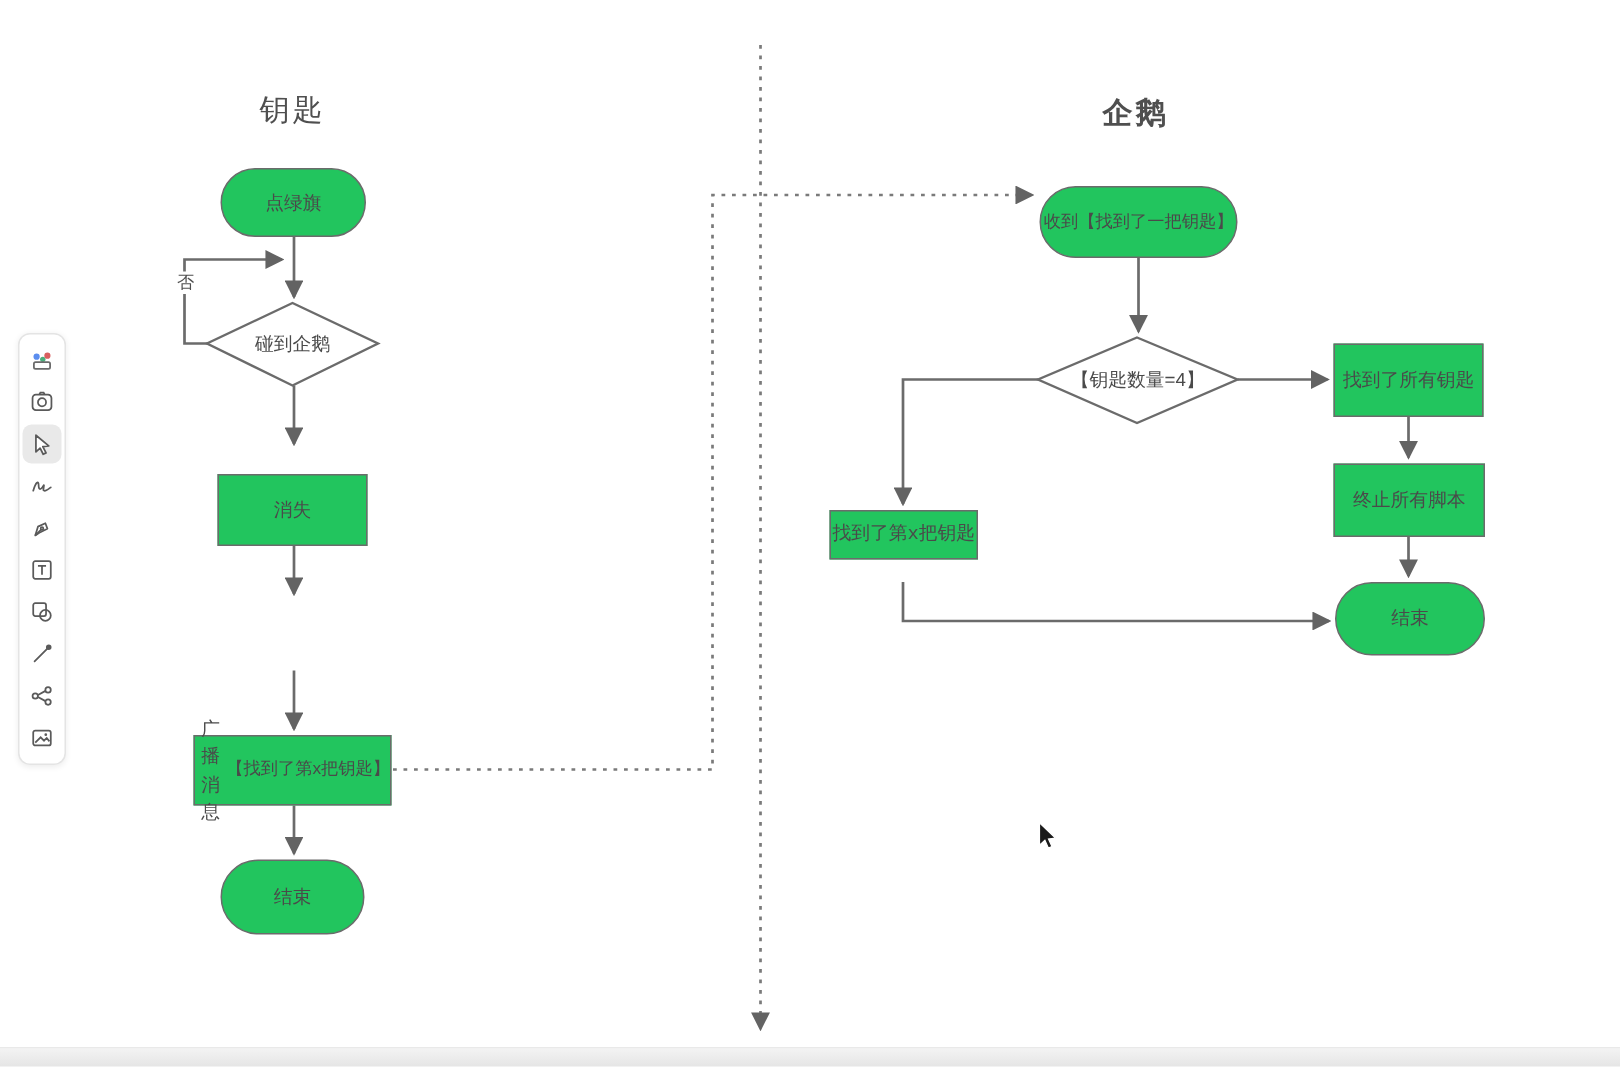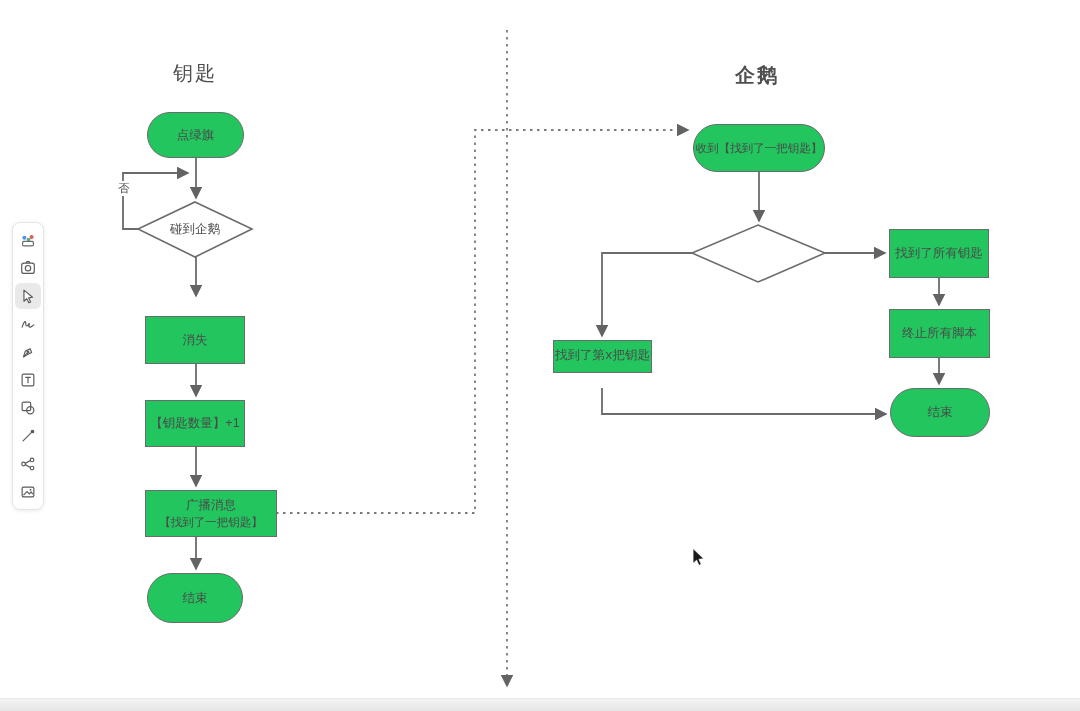--- a/index.html
+++ b/index.html
@@ -87,33 +87,33 @@
   <div class="chart-title" style="left:195px;top:60px;">钥匙</div>
 
   <div class="node stadium" style="left:147px;top:112px;width:97px;height:46px;">点绿旗</div>
 
   <div class="edge-label" style="left:117px;top:181px;">否</div>
 
   <div class="diamond-label" style="left:138px;top:202px;width:114px;height:55px;">碰到企鹅</div>
 
   <div class="node" style="left:145px;top:300px;width:100px;height:48px;margin-top:16px;">消失</div>
 
-  <div class="node" style="left:145px;top:400px;width:100px;height:47px;">【钥匙数量】+1</div>
-
-  <div class="node" style="left:145px;top:490px;width:132px;height:47px;flex-direction:column;">
+
+  <div class="node" style="left:129px;top:490px;width:132px;height:47px;">
     <div>广播消息</div>
-    <div class="nowrap">【找到了一把钥匙】</div>
+    <div class="nowrap">【找到了第x把钥匙】</div>
   </div>
 
   <div class="node stadium" style="left:147px;top:573px;width:96px;height:50px;">结束</div>
 
   <div class="chart-title" style="left:757px;top:62px;font-weight:bold;">企鹅</div>
 
   <div class="node stadium nowrap" style="left:693px;top:103px;width:132px;height:48px;margin-top:21px;">收到【找到了一把钥匙】</div>
 
+  <div class="diamond-label" style="left:692px;top:225px;width:133px;height:57px;">【钥匙数量=4】</div>
 
   <div class="node" style="left:889px;top:309px;width:101px;height:49px;">终止所有脚本</div>
 
   <div class="node" style="left:889px;top:229px;width:100px;height:49px;">找到了所有钥匙</div>
 
   <div class="node stadium" style="left:890px;top:388px;width:100px;height:49px;">结束</div>
 
   <div class="node" style="left:553px;top:340px;width:99px;height:33px;font-family:Liberation Mono, monospace;">找到了第x把钥匙</div>
 </div>
 

